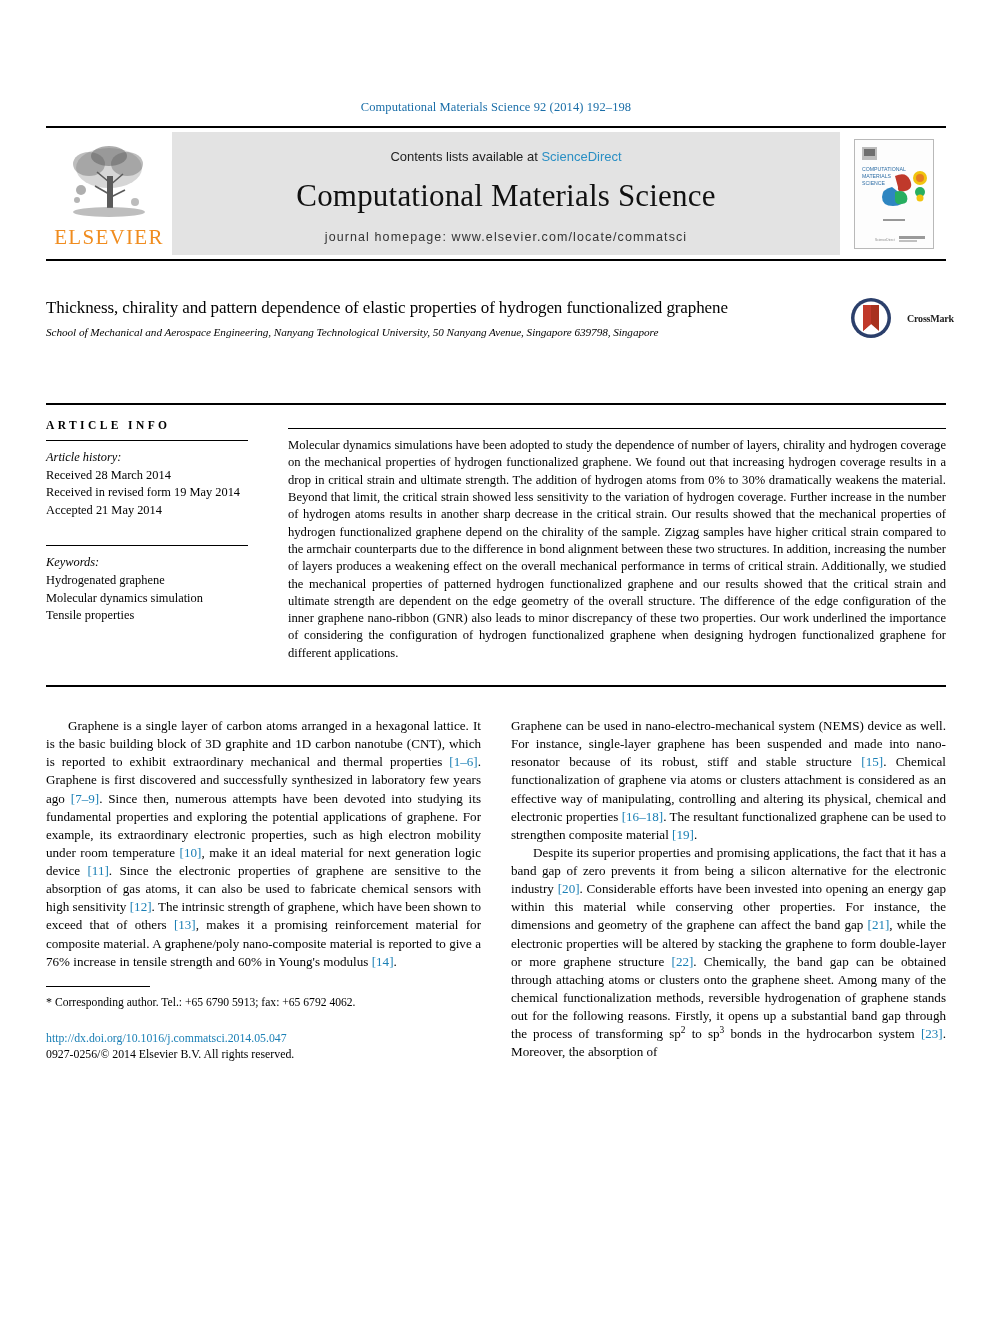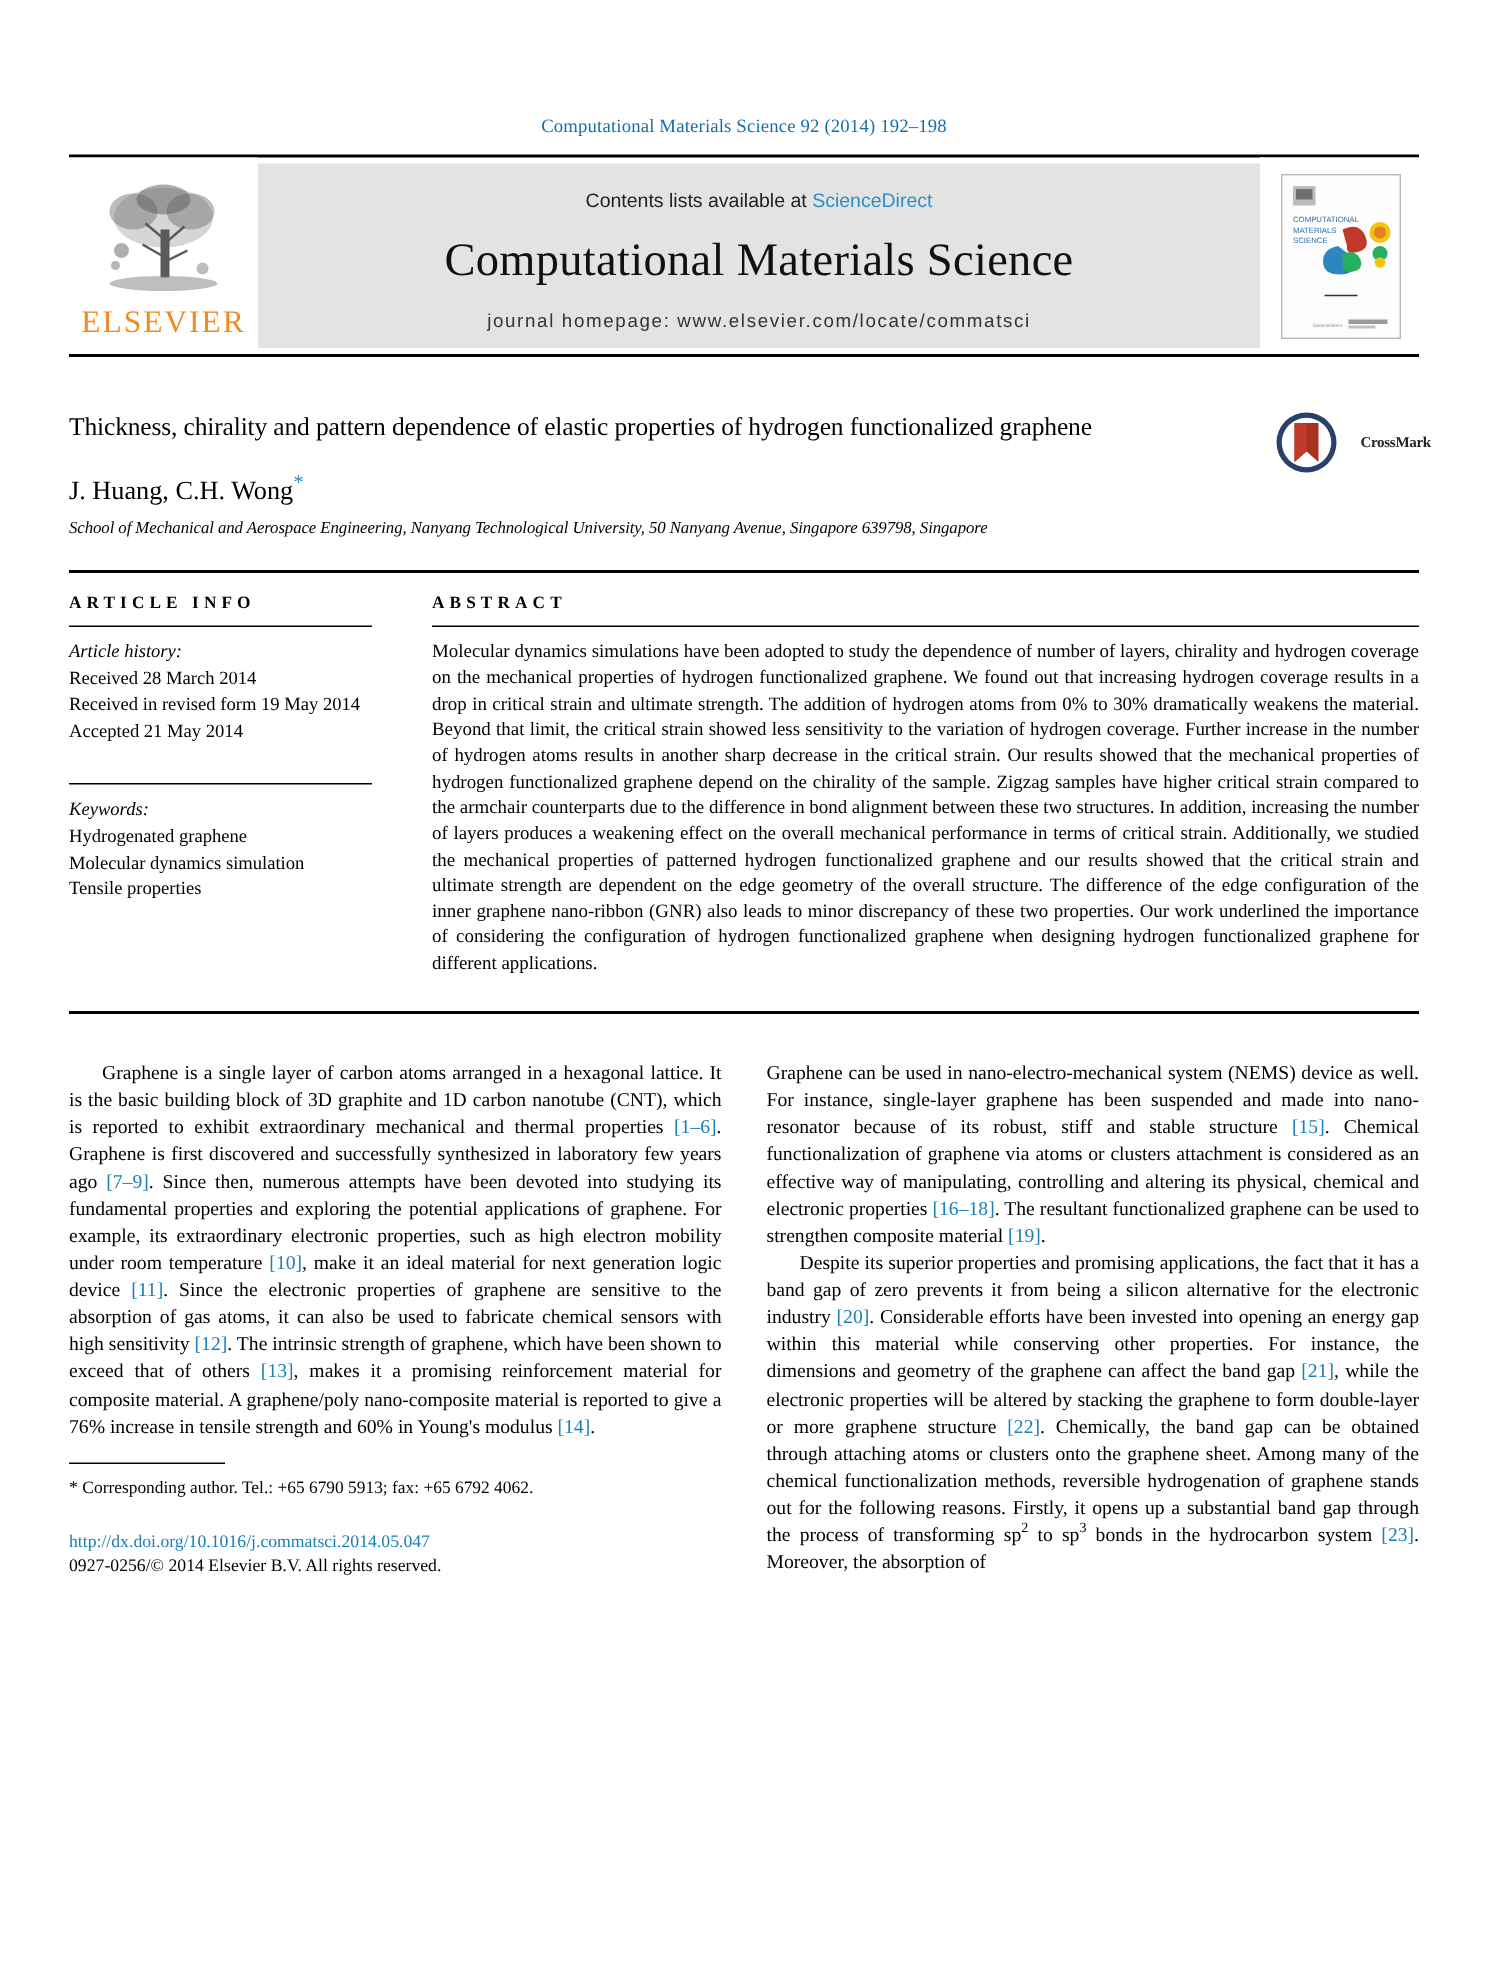--- a/index.html
+++ b/index.html
@@ -22,21 +22,21 @@
     box-sizing: border-box;
     padding: 0 46px;
   }
 
   
   .running-head {
     text-align: center;
     color: #1a6ea8;
     font-family: "Liberation Serif", serif;
     font-size: 12.5px;
-    padding-top: 77px;
+    padding-top: 100px;
     letter-spacing: .1px;
   }
 
   
   .masthead {
     margin-top: 11px;
     border-top: 2.5px solid #000;
     border-bottom: 2.5px solid #000;
     height: 131px;
     display: flex;
@@ -367,23 +367,20 @@
     <div class="crossmark">
       <svg class="cm-badge" viewBox="0 0 42 42">
         <circle cx="21" cy="21" r="20" fill="#2b3f6b"></circle>
         <circle cx="21" cy="21" r="16.5" fill="#ffffff"></circle>
         <path d="M13 8 h16 v26 l-8 -7 l-8 7 Z" fill="#a8321f"></path>
         <path d="M13 8 h8 v19 l-8 7 Z" fill="#c0392b"></path>
       </svg>
       <span class="cm-word">CrossMark</span>
     </div>
 
-    <div class="authors">
-      <span>J. Huang, C.H. Wong</span><span class="star">*</span>
-    </div>
 
     <div class="affil">School of Mechanical and Aerospace Engineering, Nanyang Technological University, 50 Nanyang Avenue, Singapore 639798, Singapore</div>
   </div>
 
   <div class="info-rule"></div>
 
   <div class="info-grid">
 
     <div class="col-info">
       <div class="sec-head">ARTICLE INFO</div>
@@ -396,21 +393,20 @@
       <div class="kw-block">
         <div class="thin-rule"></div>
         <div class="kw-label">Keywords:</div>
         <div class="kw-line">Hydrogenated graphene</div>
         <div class="kw-line">Molecular dynamics simulation</div>
         <div class="kw-line">Tensile properties</div>
       </div>
     </div>
 
     <div class="col-abs">
-      <div class="sec-head">ABSTRACT</div>
       <div class="thin-rule"></div>
       <div class="abs-text">Molecular dynamics simulations have been adopted to study the dependence of number of layers, chirality and hydrogen coverage on the mechanical properties of hydrogen functionalized graphene. We found out that increasing hydrogen coverage results in a drop in critical strain and ultimate strength. The addition of hydrogen atoms from 0% to 30% dramatically weakens the material. Beyond that limit, the critical strain showed less sensitivity to the variation of hydrogen coverage. Further increase in the number of hydrogen atoms results in another sharp decrease in the critical strain. Our results showed that the mechanical properties of hydrogen functionalized graphene depend on the chirality of the sample. Zigzag samples have higher critical strain compared to the armchair counterparts due to the difference in bond alignment between these two structures. In addition, increasing the number of layers produces a weakening effect on the overall mechanical performance in terms of critical strain. Additionally, we studied the mechanical properties of patterned hydrogen functionalized graphene and our results showed that the critical strain and ultimate strength are dependent on the edge geometry of the overall structure. The difference of the edge configuration of the inner graphene nano-ribbon (GNR) also leads to minor discrepancy of these two properties. Our work underlined the importance of considering the configuration of hydrogen functionalized graphene when designing hydrogen functionalized graphene for different applications.</div>
     </div>
   </div>
 
   <div class="bottom-rule"></div>
 
   <div class="body-grid">
 
     <div class="bcol">

